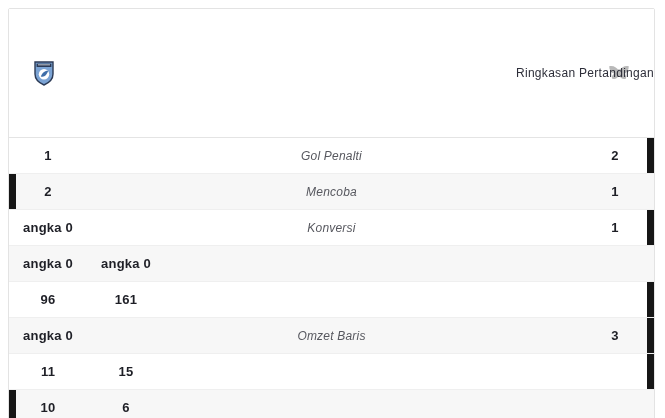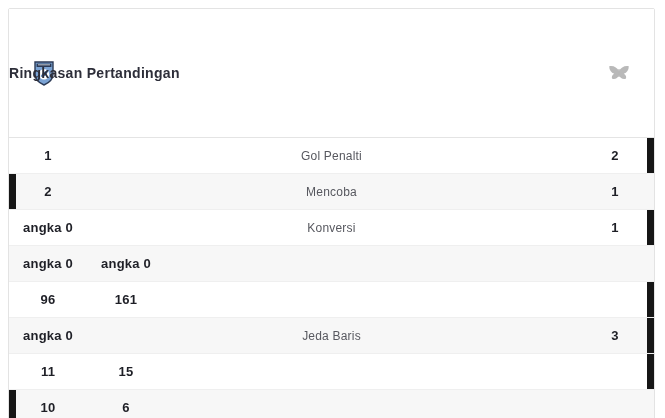--- a/index.html
+++ b/index.html
@@ -28,23 +28,23 @@
     align-items: center;
     justify-content: space-between;
     padding: 0 22px;
     border-bottom: 1px solid #e4e4e4;
     background: #ffffff;
   }
   .title {
     position: absolute;
     left: 0;
     right: 0;
-    text-align: left;
-    font-size: 14px;
-    font-weight: 700;
+    text-align: right;
+    font-size: 12px;
+    font-weight: 400;
     letter-spacing: 0.3px;
     color: var(--title-text, #2d2e39);
   }
   .crest {
     display: inline-flex;
     align-items: center;
     justify-content: center;
     width: 26px;
     height: 26px;
   }
@@ -80,20 +80,21 @@
     color: var(--value-text, #1e1f26);
     letter-spacing: 0.2px;
     flex: 0 0 auto;
   }
   .label {
     flex: 1 1 auto;
     text-align: center;
     font-size: 12px;
     color: var(--label-text, #57585f);
     letter-spacing: 0.2px;
+    font-style: italic;
   }
 </style>
 </head>
 <body>
 
 <div class="card">
   <div class="header">
     <span class="crest">
       <svg width="20" height="25" viewBox="0 0 20 25" aria-hidden="true">
         <path d="M1 1 H19 V13 C19 19 13.5 22.5 10 24 C6.5 22.5 1 19 1 13 Z" fill="#7ba3d4" stroke="#2c3a55" stroke-width="1.4"></path>
@@ -144,21 +145,21 @@
 
   <div class="row leader-away">
     <span class="bar"></span>
     <span class="val home">96</span>
     <span class="val away">161</span>
   </div>
 
   <div class="row leader-away">
     <span class="bar"></span>
     <span class="val home">angka 0</span>
-    <span class="label">Jeda Baris</span>
+    <span class="label">Omzet Baris</span>
     <span class="val away">3</span>
   </div>
 
   <div class="row leader-away">
     <span class="bar"></span>
     <span class="val home">11</span>
     <span class="val away">15</span>
   </div>
 
   <div class="row leader-home">

